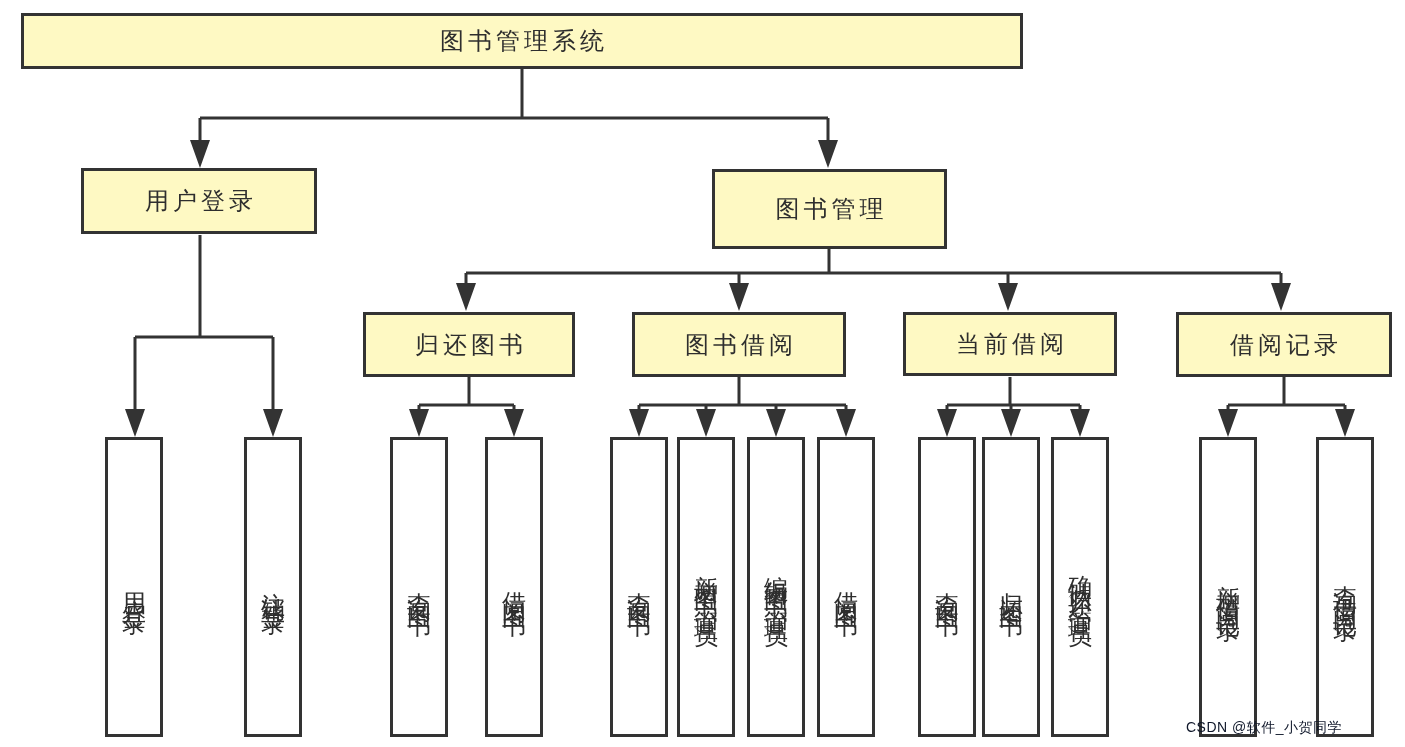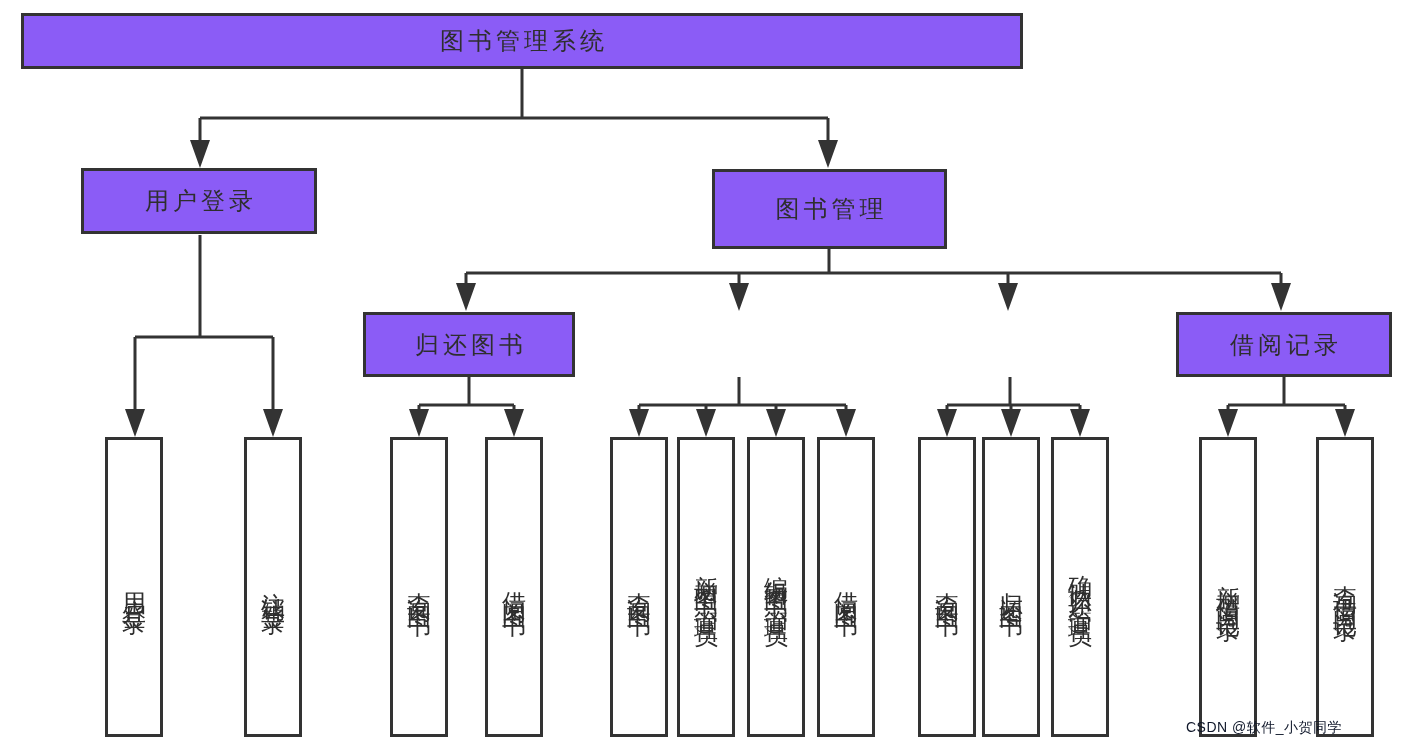--- a/index.html
+++ b/index.html
@@ -19,21 +19,21 @@
   svg.edges {
     position: absolute;
     left: 0;
     top: 0;
     z-index: 1;
   }
   .hbox {
     position: absolute;
     z-index: 2;
     box-sizing: border-box;
-    background: #8b5cf6;
+    background: #fef9c3;
     border: 3px solid #333333;
     display: flex;
     align-items: center;
     justify-content: center;
     font-size: 24px;
     letter-spacing: 4px;
     text-indent: 4px; 
     white-space: nowrap;
   }
   .vbox {
@@ -93,20 +93,22 @@
              M1080 437 L1070 409 L1090 409 Z
              M1228 437 L1218 409 L1238 409 Z  M1345 437 L1335 409 L1355 409 Z"></path>
   </svg>
 
   <div class="hbox" style="left:21px; top:13px; width:1002px; height:56px;">图书管理系统</div>
 
   <div class="hbox" style="left:81px; top:168px; width:236px; height:66px;">用户登录</div>
   <div class="hbox" style="left:712px; top:169px; width:235px; height:80px;">图书管理</div>
 
   <div class="hbox" style="left:363px; top:312px; width:212px; height:65px;">归还图书</div>
+  <div class="hbox" style="left:632px; top:312px; width:214px; height:65px;">图书借阅</div>
+  <div class="hbox" style="left:903px; top:312px; width:214px; height:64px;">当前借阅</div>
   <div class="hbox" style="left:1176px; top:312px; width:216px; height:65px;">借阅记录</div>
 
   <div class="vbox" style="left:105px;">
     <span>用户登录</span>
   </div>
   <div class="vbox" style="left:244px;">
     <span>注销登录</span>
   </div>
 
   <div class="vbox" style="left:390px;">

